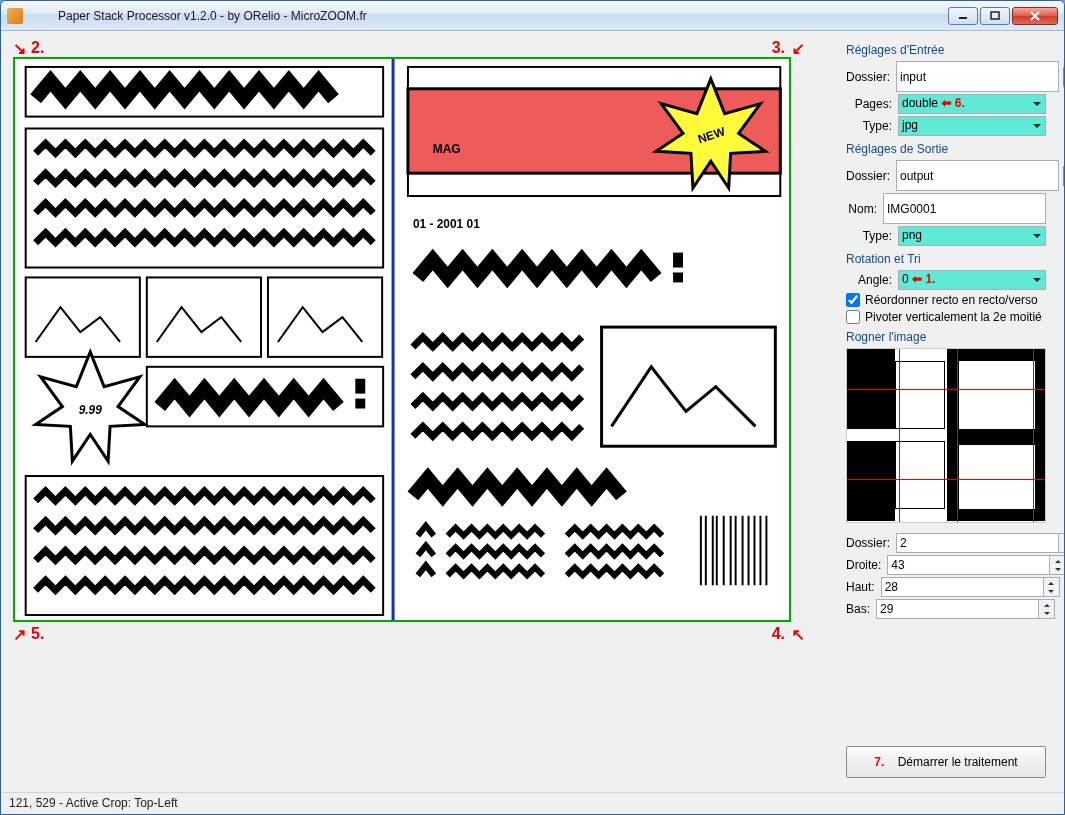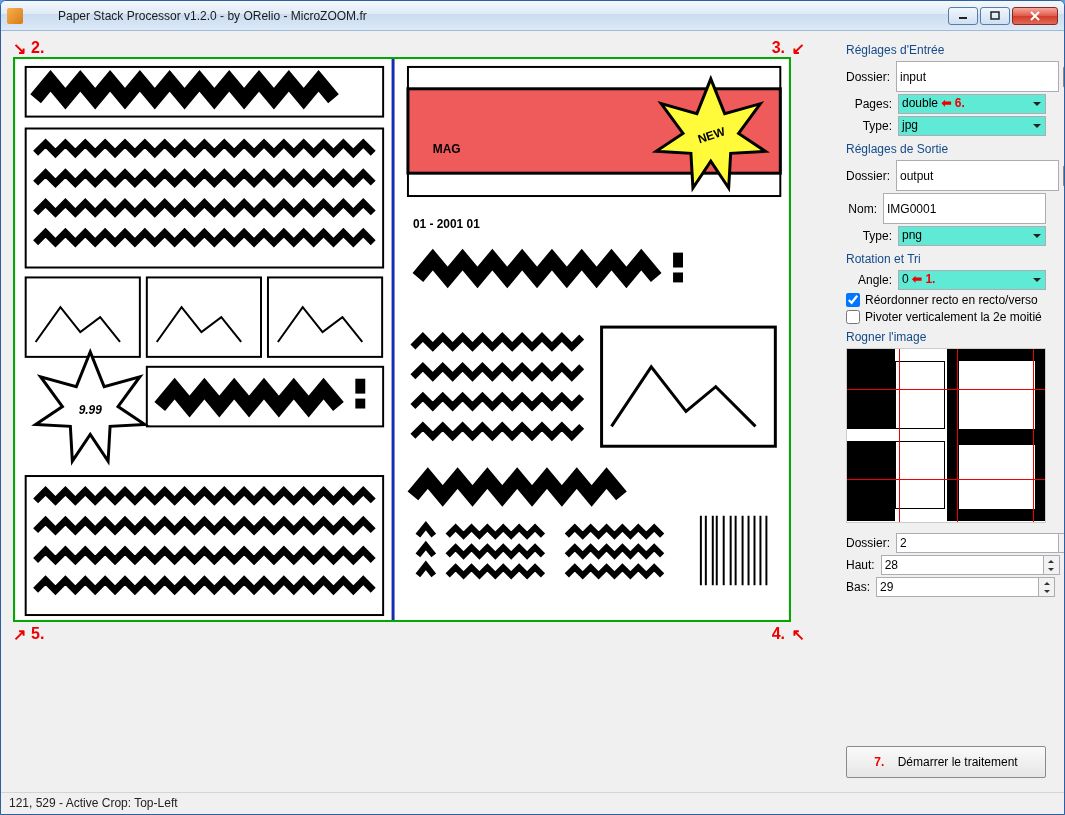--- a/index.html
+++ b/index.html
@@ -260,20 +260,30 @@
         <div class="lab">Dossier:</div>
         <div class="spin">
             <input value="2" style="">
             <div class="ud">
               <div class="up"></div>
               <div class="dn"></div>
             </div>
           </div>
       </div>
       <div class="spin-row">
+        <div class="lab">Droite:</div>
+        <div class="spin">
+            <input value="43" style="">
+            <div class="ud">
+              <div class="up"></div>
+              <div class="dn"></div>
+            </div>
+          </div>
+      </div>
+      <div class="spin-row">
         <div class="lab">Haut:</div>
         <div class="spin">
             <input value="28" style="">
             <div class="ud">
               <div class="up"></div>
               <div class="dn"></div>
             </div>
           </div>
       </div>
       <div class="spin-row">

